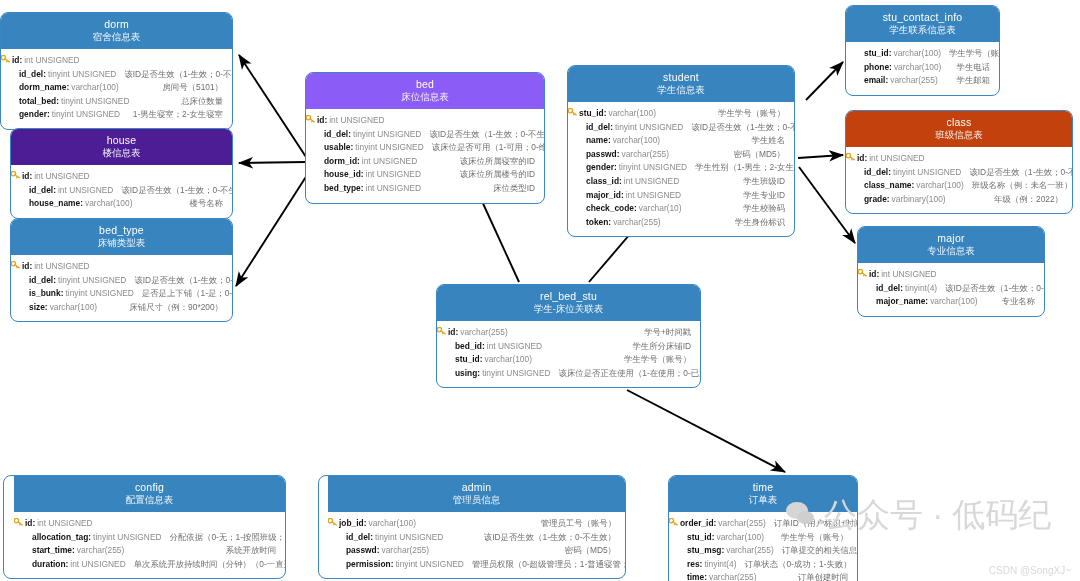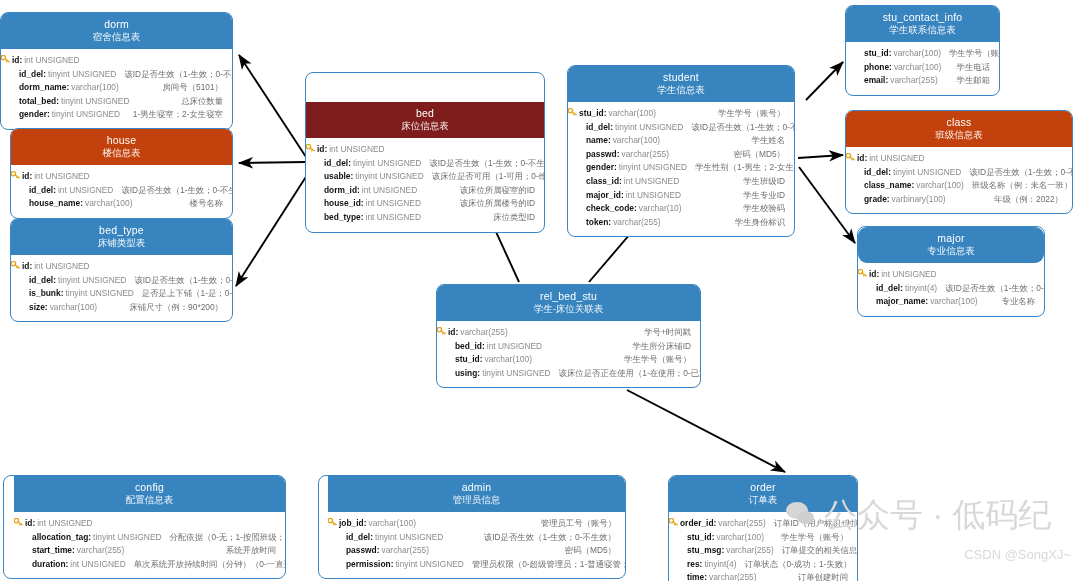--- a/index.html
+++ b/index.html
@@ -120,23 +120,23 @@
   #wechat-icon .bubble-b {
     position: absolute;
     width: 17px; height: 13px;
     border-radius: 50%;
     background: #cfcfcf;
     left: 11px; top: 9px;
   }
   #credit {
     position: absolute;
     right: 9px;
-    bottom: 19px;
+    bottom: 5px;
     color: #d9d9d9;
-    font-size: 13px;
+    font-size: 10px;
     user-select: none;
     pointer-events: none;
   }
 </style>
 </head>
 <body>
 
 <div id="canvas">
 
   <svg id="arrow-layer" viewBox="0 0 1080 581">
@@ -201,21 +201,21 @@
           <div class="field-row indent">
             <span class="f-left">
               <span class="f-name">gender:</span>
               <span class="f-type">tinyint UNSIGNED</span>
             </span>
             <span class="f-comment">1-男生寝室；2-女生寝室</span>
           </div>
         </div>
       </div>
       <div class="table-box" style="left: 10px; top: 128px; width: 223px;">
-        <div class="tbl-header" style="background: #c2410c;">
+        <div class="tbl-header" style="background: #4c1d95;">
           <div class="tbl-name">house</div>
           <div class="tbl-cn">楼信息表</div>
         </div>
         <div class="tbl-body">
           <div class="field-row">
             <span class="f-left">
               <span class="f-key"><svg width="9" height="8" viewBox="0 0 9 8">
                   <circle cx="2.4" cy="2.6" r="2.2" fill="none" stroke="#e6a71c" stroke-width="1.35"></circle>
                   <path d="M3.9 3.8 L8.2 6.9" stroke="#e6a71c" stroke-width="1.35" stroke-linecap="round"></path>
                   <path d="M6.4 5.6 L5.6 6.8" stroke="#e6a71c" stroke-width="1.2" stroke-linecap="round"></path>
@@ -276,21 +276,21 @@
           <div class="field-row indent">
             <span class="f-left">
               <span class="f-name">size:</span>
               <span class="f-type">varchar(100)</span>
             </span>
             <span class="f-comment">床铺尺寸（例：90*200）</span>
           </div>
         </div>
       </div>
       <div class="table-box" style="left: 305px; top: 72px; width: 240px;">
-        <div class="tbl-header" style="background: #7f1d1d; margin-top: 29px;">
+        <div class="tbl-header" style="background: #8b5cf6;">
           <div class="tbl-name">bed</div>
           <div class="tbl-cn">床位信息表</div>
         </div>
         <div class="tbl-body">
           <div class="field-row">
             <span class="f-left">
               <span class="f-key"><svg width="9" height="8" viewBox="0 0 9 8">
                   <circle cx="2.4" cy="2.6" r="2.2" fill="none" stroke="#e6a71c" stroke-width="1.35"></circle>
                   <path d="M3.9 3.8 L8.2 6.9" stroke="#e6a71c" stroke-width="1.35" stroke-linecap="round"></path>
                   <path d="M6.4 5.6 L5.6 6.8" stroke="#e6a71c" stroke-width="1.2" stroke-linecap="round"></path>
@@ -477,21 +477,21 @@
           <div class="field-row indent">
             <span class="f-left">
               <span class="f-name">grade:</span>
               <span class="f-type">varbinary(100)</span>
             </span>
             <span class="f-comment">年级（例：2022）</span>
           </div>
         </div>
       </div>
       <div class="table-box" style="left: 857px; top: 226px; width: 188px;">
-        <div class="tbl-header" style="background: rgb(55, 132, 191); border-radius: 9px;">
+        <div class="tbl-header" style="background: rgb(55, 132, 191);">
           <div class="tbl-name">major</div>
           <div class="tbl-cn">专业信息表</div>
         </div>
         <div class="tbl-body">
           <div class="field-row">
             <span class="f-left">
               <span class="f-key"><svg width="9" height="8" viewBox="0 0 9 8">
                   <circle cx="2.4" cy="2.6" r="2.2" fill="none" stroke="#e6a71c" stroke-width="1.35"></circle>
                   <path d="M3.9 3.8 L8.2 6.9" stroke="#e6a71c" stroke-width="1.35" stroke-linecap="round"></path>
                   <path d="M6.4 5.6 L5.6 6.8" stroke="#e6a71c" stroke-width="1.2" stroke-linecap="round"></path>
@@ -635,21 +635,21 @@
             <span class="f-left">
               <span class="f-name">permission:</span>
               <span class="f-type">tinyint UNSIGNED</span>
             </span>
             <span class="f-comment">管理员权限（0-超级管理员；1-普通寝管；2-校方领导）</span>
           </div>
         </div>
       </div>
       <div class="table-box" style="left: 668px; top: 475px; width: 190px;">
         <div class="tbl-header" style="background: rgb(55, 132, 191);">
-          <div class="tbl-name">order</div>
+          <div class="tbl-name">time</div>
           <div class="tbl-cn">订单表</div>
         </div>
         <div class="tbl-body">
           <div class="field-row">
             <span class="f-left">
               <span class="f-key"><svg width="9" height="8" viewBox="0 0 9 8">
                   <circle cx="2.4" cy="2.6" r="2.2" fill="none" stroke="#e6a71c" stroke-width="1.35"></circle>
                   <path d="M3.9 3.8 L8.2 6.9" stroke="#e6a71c" stroke-width="1.35" stroke-linecap="round"></path>
                   <path d="M6.4 5.6 L5.6 6.8" stroke="#e6a71c" stroke-width="1.2" stroke-linecap="round"></path>
                 </svg></span>

